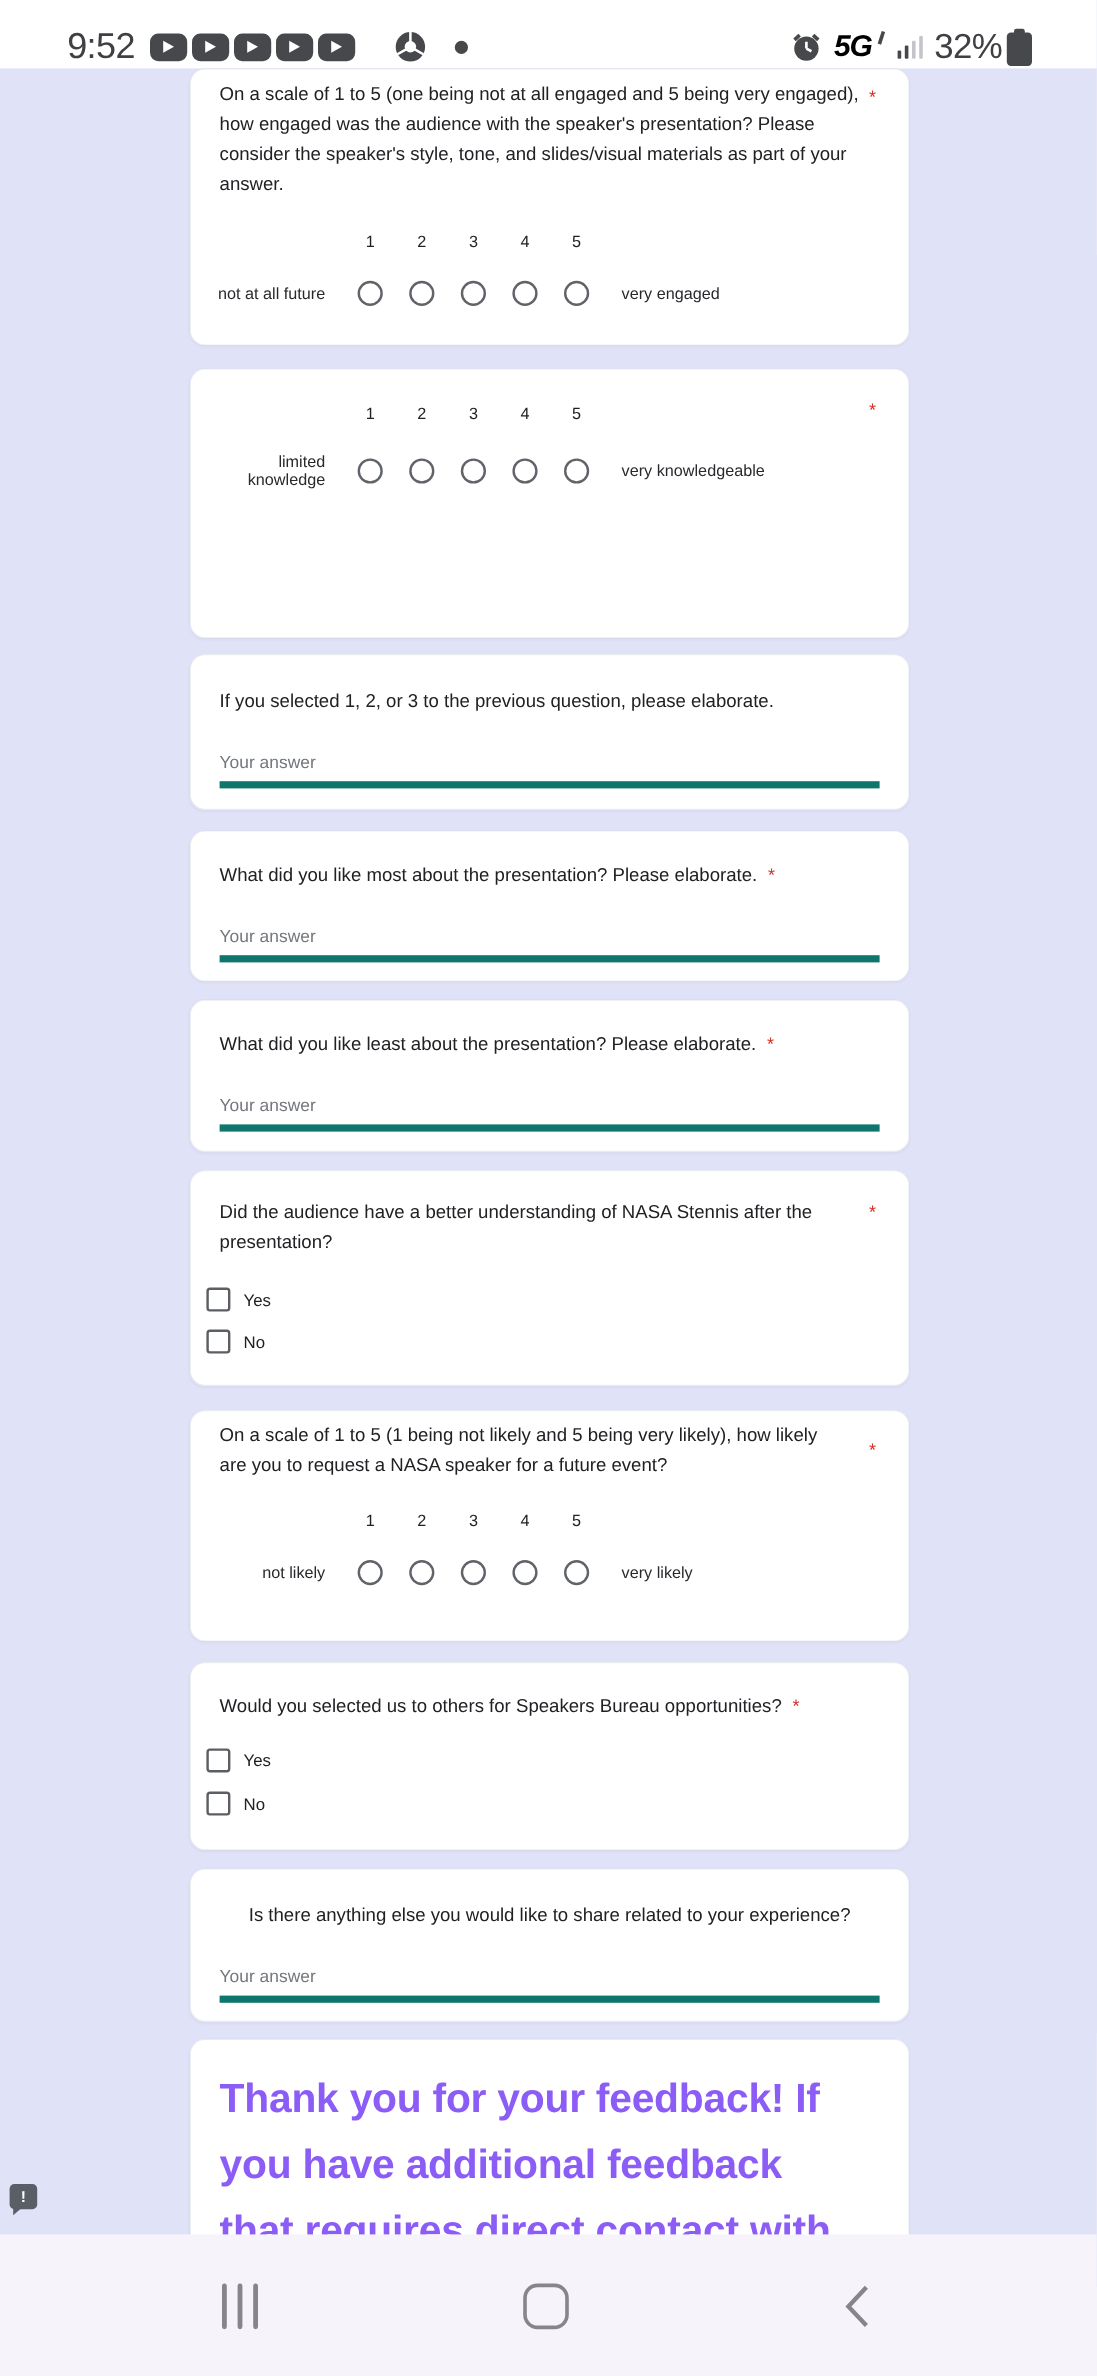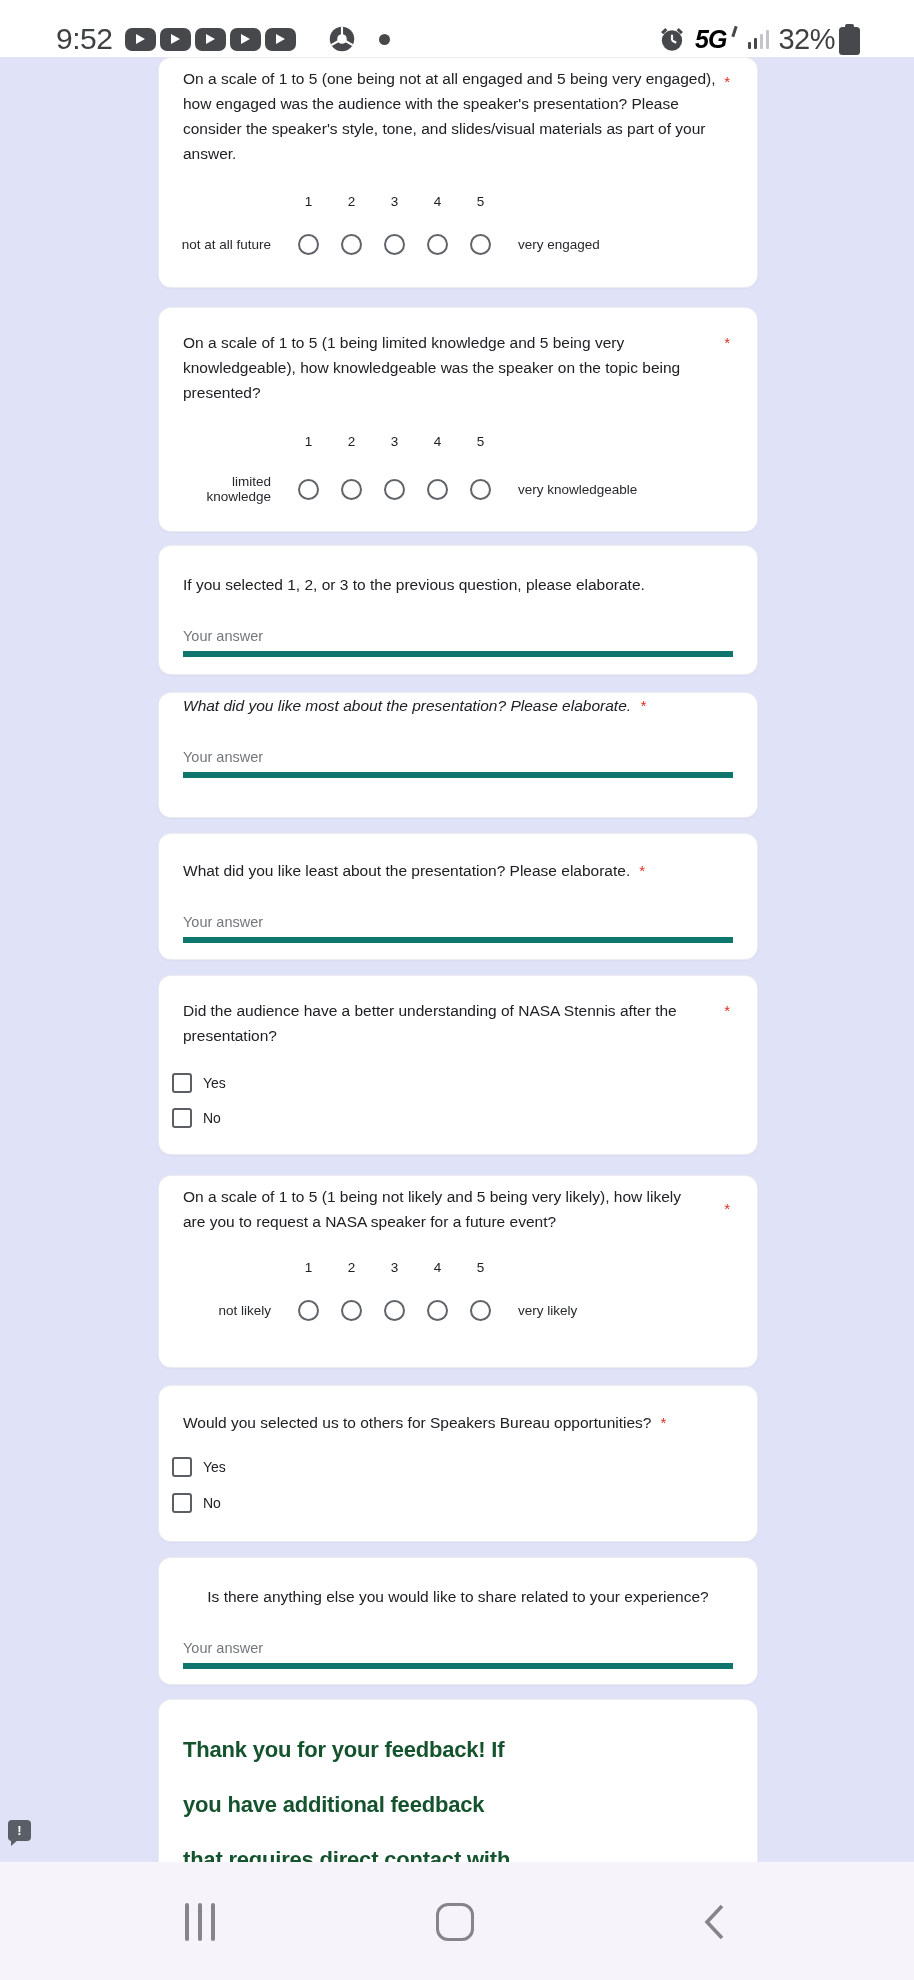--- a/index.html
+++ b/index.html
@@ -50,21 +50,21 @@
   
   .answer{margin:31px 24px 0;border-bottom:6px solid #0f766e;padding-bottom:7px;
           font-size:14.5px;color:#73777c;}
 
   
   .check-row{display:flex;align-items:center;margin-left:13px;}
   .cbox{width:20px;height:20px;border:2px solid #5b5e62;border-radius:3px;box-sizing:border-box;flex:none;}
   .clabel{margin-left:11px;font-size:14px;color:#202124;}
 
   
-  .footer-line{padding:0 24px;font-size:22px;line-height:55px;font-weight:bold;color:#14532d;letter-spacing:-.2px;}
+  .footer-line{padding:0 24px;font-size:34px;line-height:55px;font-weight:bold;color:#8b5cf6;letter-spacing:-.2px;}
   .footer-pad{padding-top:22px;}
 
   
   #fbubble{position:absolute;left:8px;top:1820px;width:23px;height:21px;background:#5a5e66;
            border-radius:4px;color:#fff;font-size:13px;font-weight:bold;display:flex;
            align-items:center;justify-content:center;}
   #fbubble::after{content:"";position:absolute;left:3px;bottom:-5px;border-top:6px solid #5a5e66;
                   border-right:7px solid transparent;}
 
   
@@ -170,23 +170,20 @@
           </div>
         <div class="scol">
             <span class="radio"></span>
           </div>
       </div>
       <div class="slabel hi">very engaged</div>
     </div>
   </section>
 
   <section class="card" style="top:307px;height:225px;">
-    <div class="q-row" style="padding-top:22px;">
-      <div class="q-title">On a scale of 1 to 5 (1 being limited knowledge and 5 being very knowledgeable), how knowledgeable was the speaker on the topic being presented?</div>
-    </div>
     <span class="req req-corner">*</span>
     <div class="srow numrow" style="margin-top:29px;">
       <div class="slabel"></div>
       <div class="scols">
         <div class="scol">
             <span class="num">1</span>
           </div>
         <div class="scol">
             <span class="num">2</span>
           </div>
@@ -225,21 +222,21 @@
   </section>
 
   <section class="card" style="top:545px;height:130px;">
     <div class="q-row" style="padding-top:26px;">
       <div class="q-title">If you selected 1, 2, or 3 to the previous question, please elaborate.</div>
     </div>
     <div class="answer">Your answer</div>
   </section>
 
   <section class="card" style="top:692px;height:126px;">
-    <div class="q-row" style="font-style:italic;">
+    <div class="q-row" style="padding-top:24px;">
       <div class="q-title">What did you like most about the presentation? Please elaborate.</div>
       <span class="req req-inline">*</span>
     </div>
     <div class="answer">Your answer</div>
   </section>
 
   <section class="card" style="top:833px;height:127px;">
     <div class="q-row" style="padding-top:24px;">
       <div class="q-title">What did you like least about the presentation? Please elaborate.</div>
       <span class="req req-inline">*</span>

